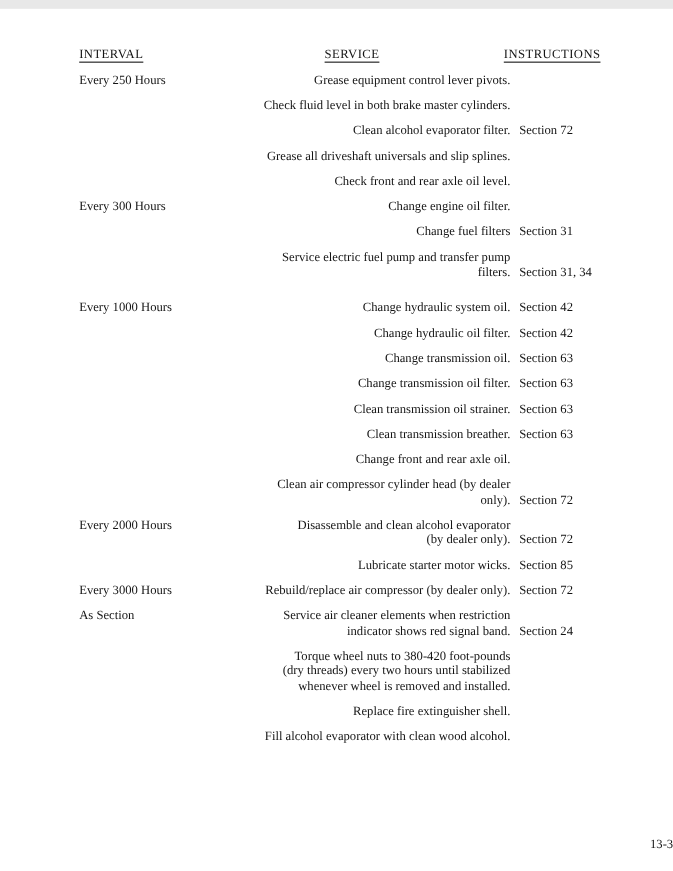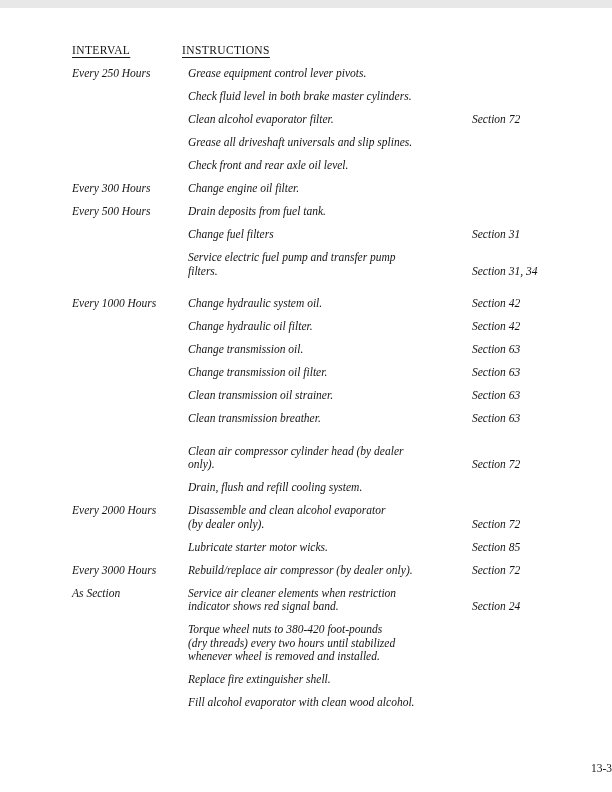--- a/index.html
+++ b/index.html
@@ -14,36 +14,39 @@
   .col-interval { width:110px; flex-shrink:0; }
   .col-service { width:276px; flex-shrink:0; }
   .col-instructions { width:94px; flex-shrink:0; }
   .header {
     text-decoration:underline;
     text-underline-offset:3px;
     letter-spacing:0.4px;
     font-size:11.5px;
   }
   .header-service { text-align:center; }
-  .row { display:flex; margin-bottom:9.5px; line-height:13.5px;font-style:italic; }
+  .row { display:flex; margin-bottom:9.5px; line-height:13.5px; }
   .interval-cell { padding-right:6px; }
-  .service-cell { white-space:pre-line; padding-right:8px; }
+  .service-cell { white-space:pre-line; padding-right:8px;text-align:right; }
   .instructions-cell { align-self:flex-end; white-space:nowrap; }
   .page-number {
     position:absolute; bottom:26px; left:0; right:0;
     text-align:right; font-size:11.5px;
   }
 </style>
 </head>
 <body>
 
 <div class="page">
 
   <div class="header-row">
     <div class="col-interval header">INTERVAL</div>
+    <div class="col-service">
+      <div class="header header-service" style="display:inline-block; width:100%; text-align:center;">SERVICE</div>
+    </div>
     <div class="col-instructions header">INSTRUCTIONS</div>
   </div>
 
   <div id="rows">
   <div class="row">
     <div class="col-interval interval-cell">Every 250 Hours</div>
     <div class="col-service service-cell">Grease equipment control lever pivots.</div>
     <div class="col-instructions instructions-cell"></div>
   </div>
 
@@ -70,25 +73,20 @@
     <div class="col-service service-cell">Check front and rear axle oil level.</div>
     <div class="col-instructions instructions-cell"></div>
   </div>
 
   <div class="row">
     <div class="col-interval interval-cell">Every 300 Hours</div>
     <div class="col-service service-cell">Change engine oil filter.</div>
     <div class="col-instructions instructions-cell"></div>
   </div>
 
-  <div class="row">
-    <div class="col-interval interval-cell">Every 500 Hours</div>
-    <div class="col-service service-cell">Drain deposits from fuel tank.</div>
-    <div class="col-instructions instructions-cell"></div>
-  </div>
 
   <div class="row">
     <div class="col-interval interval-cell"></div>
     <div class="col-service service-cell">Change fuel filters</div>
     <div class="col-instructions instructions-cell">Section 31</div>
   </div>
 
   <div class="row">
     <div class="col-interval interval-cell"></div>
     <div class="col-service service-cell">Service electric fuel pump and transfer pump
@@ -132,35 +130,31 @@
   </div>
 
   <div class="row">
     <div class="col-interval interval-cell"></div>
     <div class="col-service service-cell">Clean transmission breather.</div>
     <div class="col-instructions instructions-cell">Section 63</div>
   </div>
 
   <div class="row">
     <div class="col-interval interval-cell"></div>
+    <div class="col-service service-cell">Change front and rear axle oil.</div>
     <div class="col-instructions instructions-cell"></div>
   </div>
 
   <div class="row">
     <div class="col-interval interval-cell"></div>
     <div class="col-service service-cell">Clean air compressor cylinder head (by dealer
 only).</div>
     <div class="col-instructions instructions-cell">Section 72</div>
   </div>
 
-  <div class="row">
-    <div class="col-interval interval-cell"></div>
-    <div class="col-service service-cell">Drain, flush and refill cooling system.</div>
-    <div class="col-instructions instructions-cell"></div>
-  </div>
 
   <div class="row">
     <div class="col-interval interval-cell">Every 2000 Hours</div>
     <div class="col-service service-cell">Disassemble and clean alcohol evaporator
 (by dealer only).</div>
     <div class="col-instructions instructions-cell">Section 72</div>
   </div>
 
   <div class="row">
     <div class="col-interval interval-cell"></div>

